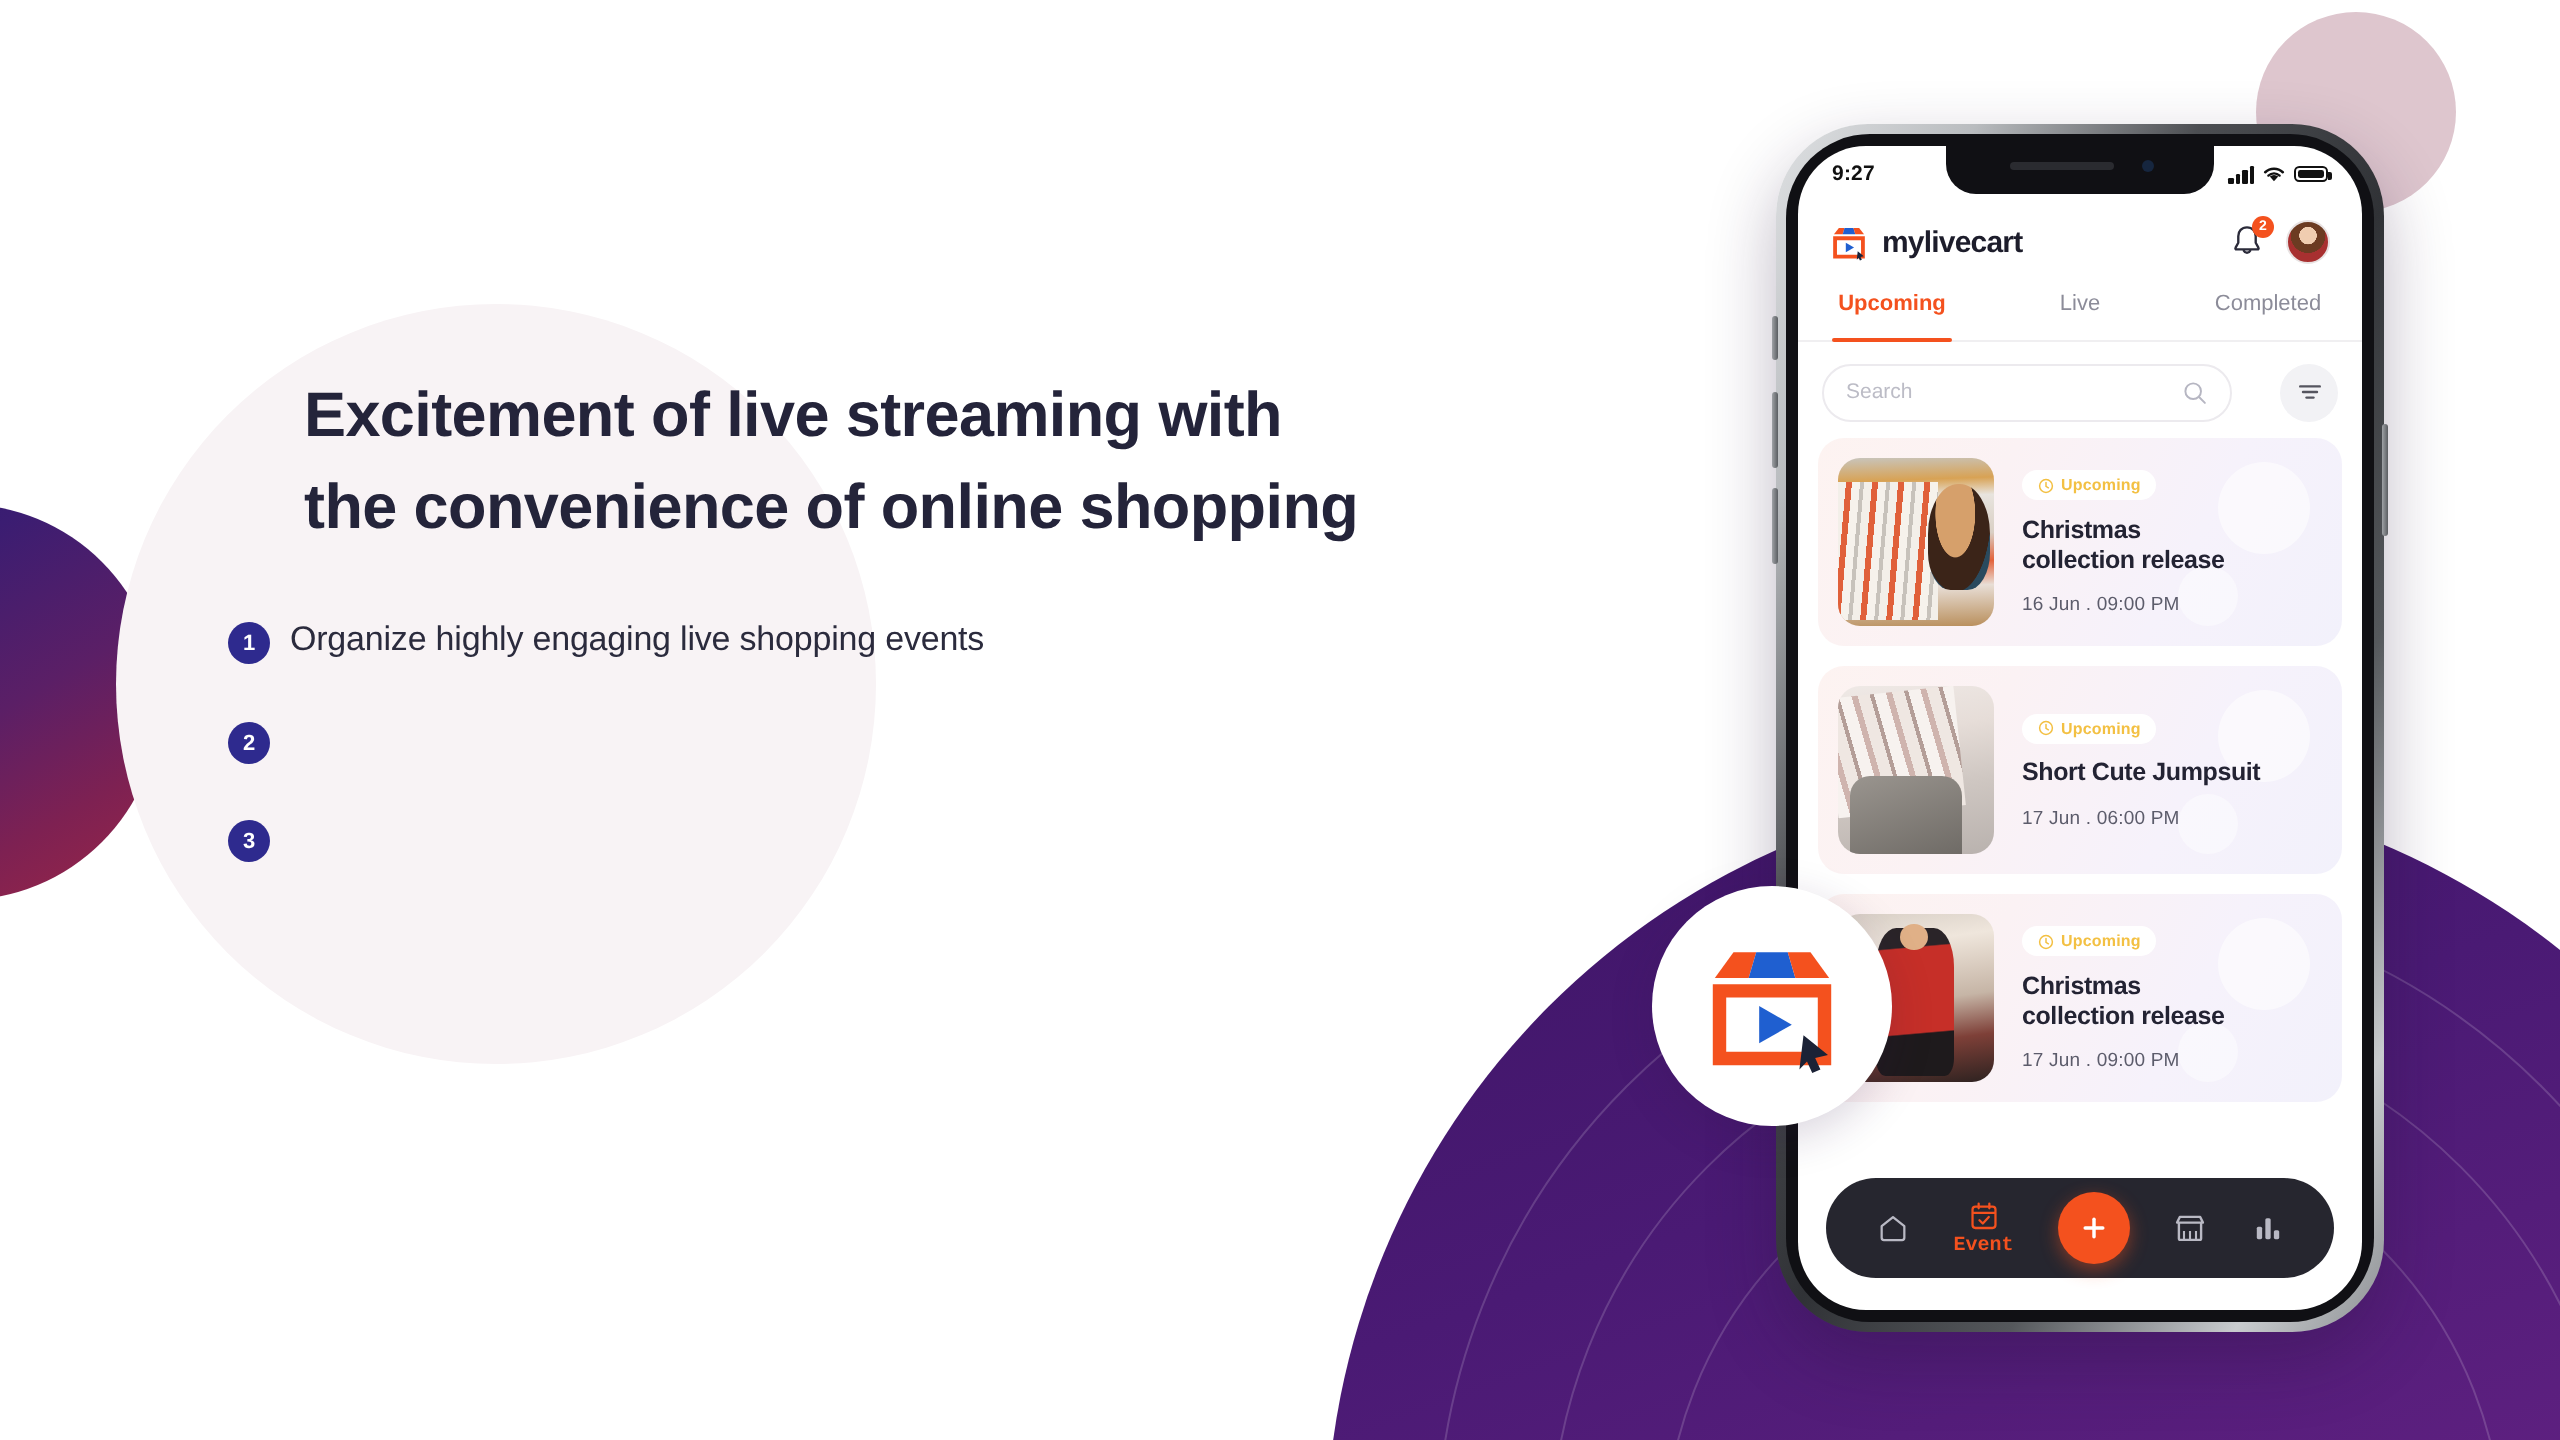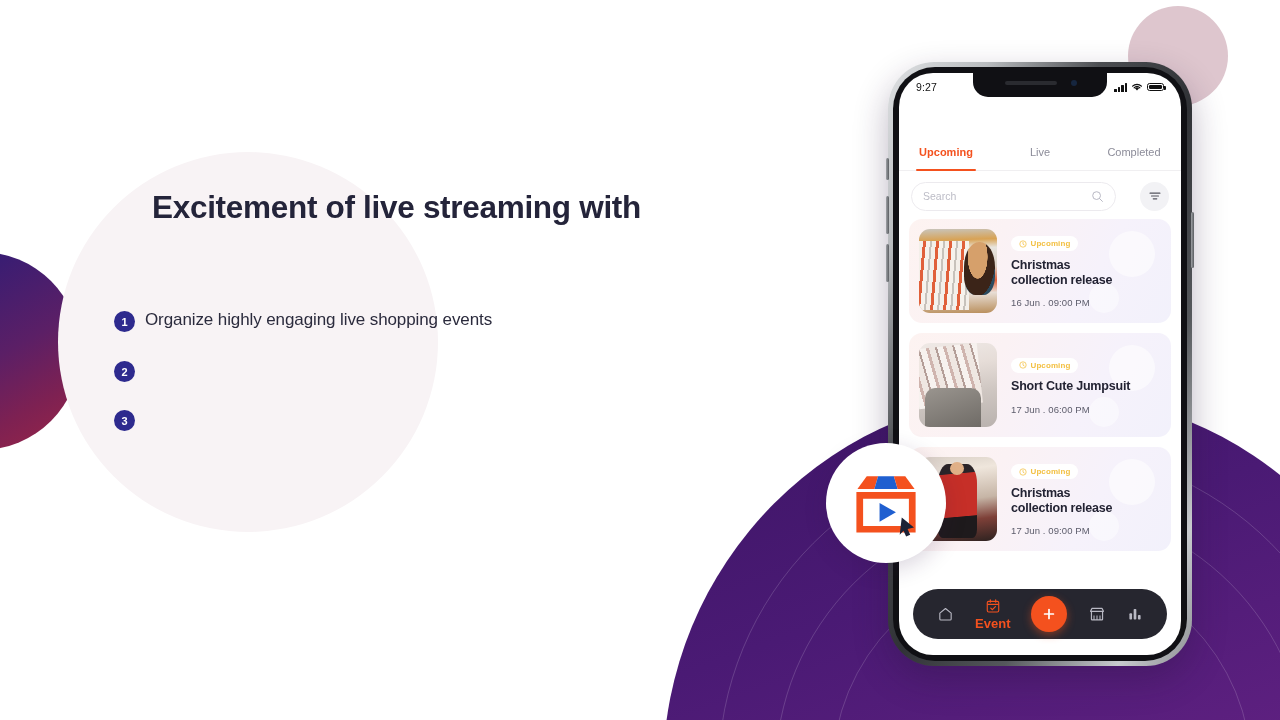--- a/index.html
+++ b/index.html
@@ -102,21 +102,21 @@
   .btn-side.vup  { left:-2px; top:134px; width:3px; height:38px; }
   .btn-side.vdn  { left:-2px; top:182px; width:3px; height:38px; }
   .btn-side.pwr  { right:-2px; top:150px; width:3px; height:56px; }
 
   
   .statusbar {
     position:absolute; left:0; right:0; top:0; height:28px;
     display:flex; align-items:center; justify-content:space-between;
     padding:0 17px; z-index:25;
   }
-  .statusbar .time { font-size:10.5px; font-weight:normal; color:#111; letter-spacing:0.1px; }
+  .statusbar .time { font-size:10.5px; font-weight:bold; color:#111; letter-spacing:0.1px; }
   .status-icons { display:flex; align-items:center; gap:4px; }
   .bars { display:flex; align-items:flex-end; gap:1.3px; height:9px; }
   .bars i { display:block; width:2.2px; background:#111; border-radius:0.6px; }
   .bars i:nth-child(1){height:3px;} .bars i:nth-child(2){height:4.8px;}
   .bars i:nth-child(3){height:6.6px;} .bars i:nth-child(4){height:8.6px;}
   .batt {
     width:17px; height:8.5px; border:1.2px solid #111; border-radius:2.6px;
     position:relative; padding:1px;
   }
   .batt::after {
@@ -251,21 +251,21 @@
     position:absolute; left:14px; right:14px; bottom:16px; height:50px;
     background:#26262f; border-radius:25px; z-index:22;
     display:flex; align-items:center; justify-content:space-around;
     padding:0 14px;
   }
   .nav-item {
     display:flex; flex-direction:column; align-items:center; gap:2px;
     color:#b9b9c4;
   }
   .nav-item.active { color:#f4511e; }
-  .nav-label { font-size:13px; font-weight:bold; }
+  .nav-label { font-size:10px; font-weight:bold;font-family:Liberation Mono, monospace; }
   .fab {
     width:36px; height:36px; border-radius:50%; background:#f4511e;
     display:flex; align-items:center; justify-content:center;
     color:#fff; font-size:21px; font-weight:300; line-height:1;
     box-shadow:0 3px 9px rgba(244,81,30,0.45);
   }
 
   
   .logo-badge {
     position:absolute; left:826px; top:443px; width:120px; height:120px;
@@ -283,20 +283,21 @@
   <div class="ring r2"></div>
   <div class="ring r3"></div>
   <div class="blob-left"></div>
   <div class="blob-pink"></div>
   <div class="blob-light"></div>
 </div>
 
 <div id="content">
   <h1 class="headline">
     <span class="ln">Excitement of live streaming with</span>
+    <span class="ln">the convenience of online shopping</span>
   </h1>
 
   <ul class="bullets" style="list-style:none">
     <li class="bullet">
       <span class="num">1</span>
       <span class="btext">Organize highly engaging live shopping events</span>
     </li>
     <li class="bullet">
       <span class="num">2</span>
     </li>
@@ -334,20 +335,43 @@
           <path d="M6 8.6 L3.9 6.3 A3 3 0 0 1 8.1 6.3 Z" fill="#111"></path>
           <path d="M1.6 4.1 A6.4 6.4 0 0 1 10.4 4.1" stroke="#111" stroke-width="1.3" fill="none" stroke-linecap="round"></path>
           <path d="M3.2 5.8 A4.1 4.1 0 0 1 8.8 5.8" stroke="#111" stroke-width="1.2" fill="none" stroke-linecap="round"></path>
         </svg>
         <span class="batt">
             <span></span>
           </span>
       </span>
     </div>
 
+    <div class="app-header">
+      <div class="brand">
+        <svg width="19" height="19" viewBox="0 0 24 24">
+          <path d="M2.5 6.5 L5.6 2.6 H9.2 L8 6.5 Z" fill="#f4511e"></path>
+          <path d="M8 6.5 L9.2 2.6 H14.8 L16 6.5 Z" fill="#1f5fd0"></path>
+          <path d="M16 6.5 L14.8 2.6 H18.4 L21.5 6.5 Z" fill="#f4511e"></path>
+          <path d="M3.2 9 H20.8 V20.6 H3.2 Z" fill="none" stroke="#f4511e" stroke-width="2.4"></path>
+          <path d="M10 11.8 L15.2 14.8 L10 17.8 Z" fill="#1f5fd0"></path>
+          <path d="M17.5 17.2 L21.3 20.3 L19.3 20.8 L20.1 22.6 L18.9 23.1 L18.1 21.3 L16.9 22.6 Z" fill="#19233a"></path>
+        </svg>
+        <span class="brand-name">mylivecart</span>
+      </div>
+      <div class="header-right">
+        <span class="bell-wrap">
+          <svg width="19" height="19" viewBox="0 0 24 24">
+            <path d="M12 3.4 C8.6 3.4 6.5 5.8 6.5 9 v4.1 L4.8 16.2 a.7.7 0 0 0 .6 1.1 h13.2 a.7.7 0 0 0 .6-1.1 L17.5 13.1 V9 C17.5 5.8 15.4 3.4 12 3.4 Z" fill="none" stroke="#2b2b3a" stroke-width="1.5" stroke-linejoin="round"></path>
+            <path d="M10 18.1 a2.2 2.2 0 0 0 4 0" fill="none" stroke="#2b2b3a" stroke-width="1.5" stroke-linecap="round"></path>
+          </svg>
+          <span class="bell-badge">2</span>
+        </span>
+        <span class="avatar"></span>
+      </div>
+    </div>
 
     <div class="tabs">
       <div class="tab active">Upcoming</div>
       <div class="tab">Live</div>
       <div class="tab">Completed</div>
     </div>
 
     <div class="search-row">
       <div class="search-box">
         <span class="ph">Search</span>

